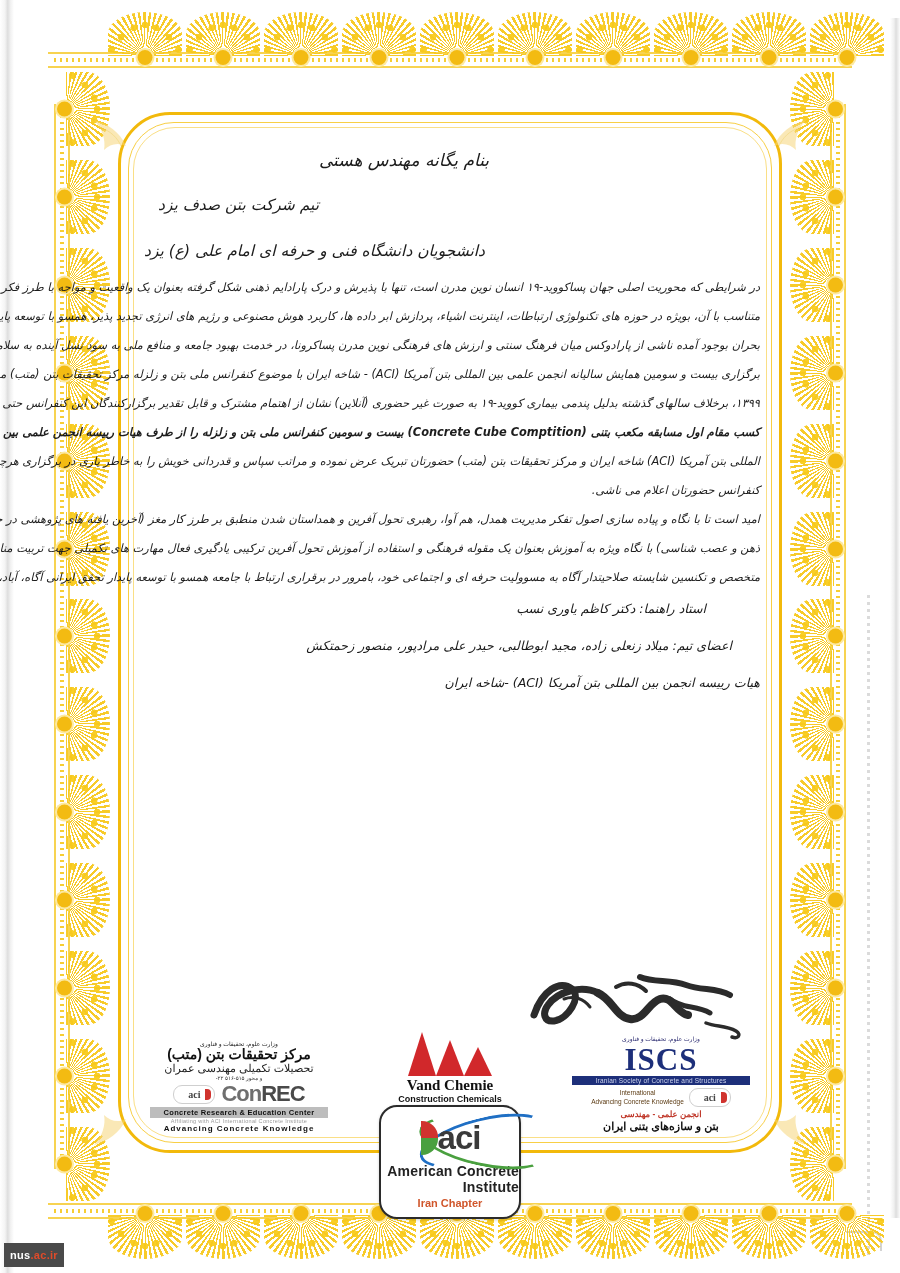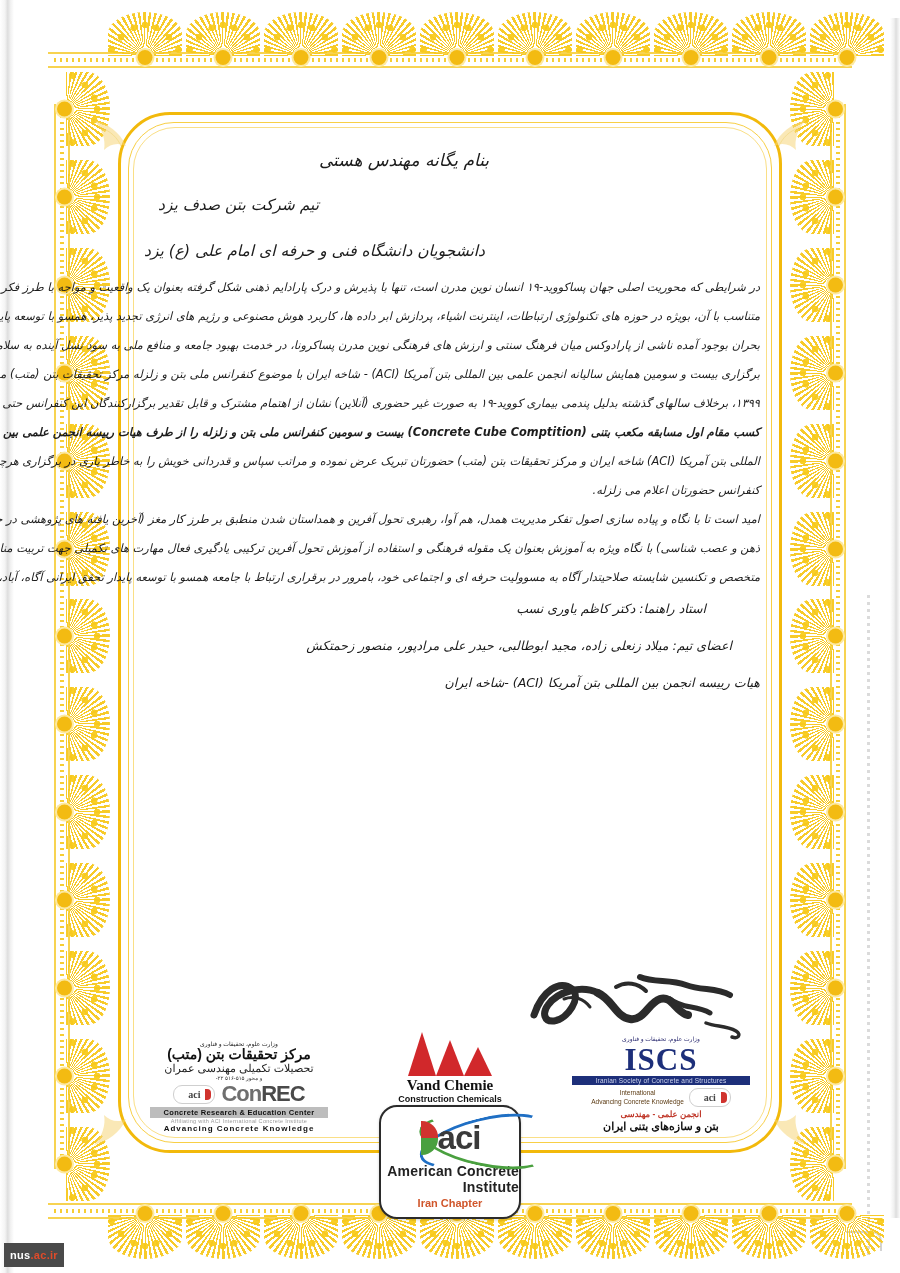--- a/index.html
+++ b/index.html
@@ -510,21 +510,21 @@
     </div>
 
     <div class="para">
       <div class="row">برگزاری بیست و سومین همایش سالیانه انجمن علمی بین المللی بتن آمریکا (ACI) - شاخه ایران با موضوع کنفرانس ملی بتن و زلزله مرکز تحقیقات بتن (متب) مورخ ۳ و ۴ دی ماه سال</div>
       <div class="row last">۱۳۹۹، برخلاف سالهای گذشته بدلیل پندمی بیماری کووید-۱۹ به صورت غیر حضوری (آنلاین) نشان از اهتمام مشترک و قابل تقدیر برگزارکنندگان این کنفرانس حتی در شرایط پیش رو دارد.</div>
     </div>
 
     <div class="para">
       <div class="row big">کسب مقام اول مسابقه مکعب بتنی (Concrete Cube Comptition) بیست و سومین کنفرانس ملی بتن و زلزله را از طرف هیات رییسه انجمن علمی بین</div>
       <div class="row">المللی بتن آمریکا (ACI) شاخه ایران و مرکز تحقیقات بتن (متب) حضورتان تبریک عرض نموده و مراتب سپاس و قدردانی خویش را به خاطر یاری در برگزاری هرچه باشکوه تر</div>
-      <div class="row last">کنفرانس حضورتان اعلام می زلزله.</div>
+      <div class="row last">کنفرانس حضورتان اعلام می ناشی.</div>
     </div>
 
     <div class="para">
       <div class="row">امید است تا با نگاه و پیاده سازی اصول تفکر مدیریت همدل، هم آوا، رهبری تحول آفرین و همداستان شدن منطبق بر طرز کار مغز (آخرین یافته های پژوهشی در حوزه علوم مغز،</div>
       <div class="row">ذهن و عصب شناسی) با نگاه ویژه به آموزش بعنوان یک مقوله فرهنگی و استفاده از آموزش تحول آفرین ترکیبی یادگیری فعال مهارت های تکمیلی جهت تربیت منابع انسانی</div>
       <div class="row last">متخصص و تکنسین شایسته صلاحیتدار آگاه به مسوولیت حرفه ای و اجتماعی خود، بامرور در برقراری ارتباط با جامعه همسو با توسعه پایدار تحقق ایرانی آگاه، آباد، آزاد و شکوفا میسر شود .</div>
     </div>
 
     <div class="sig-block">
       <div class="sig-line indent1">استاد راهنما: دکتر کاظم یاوری نسب</div>

